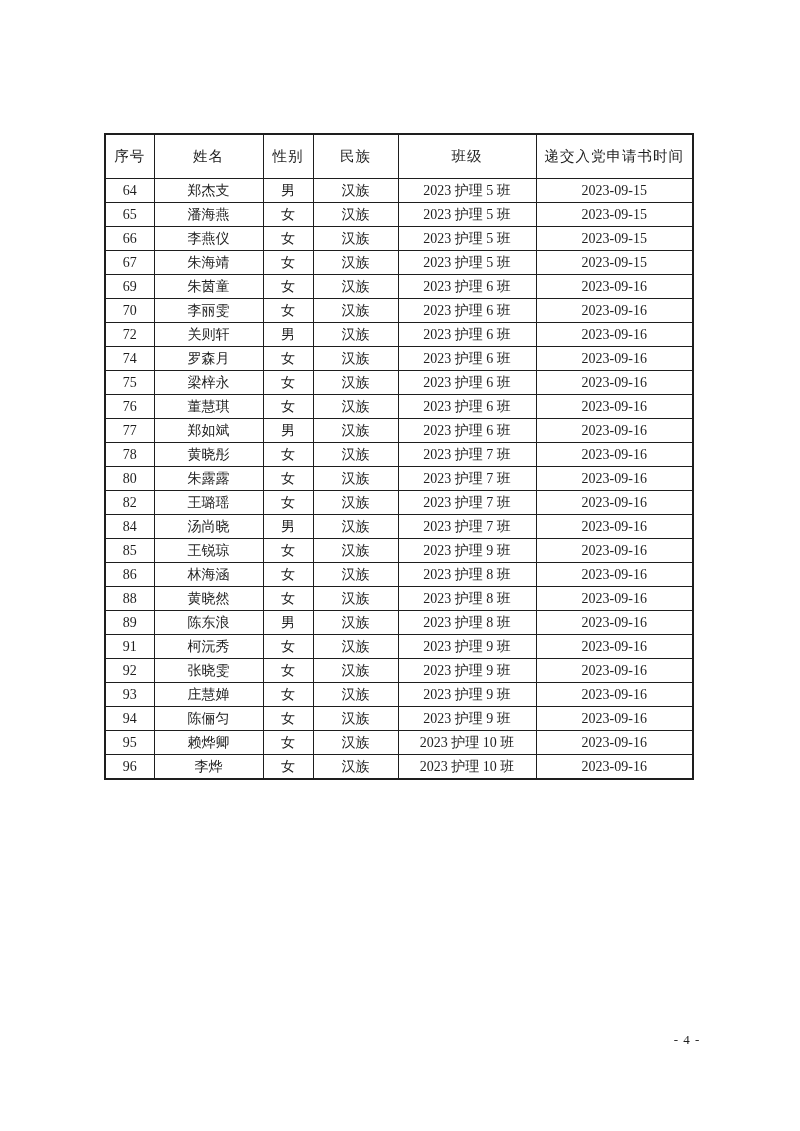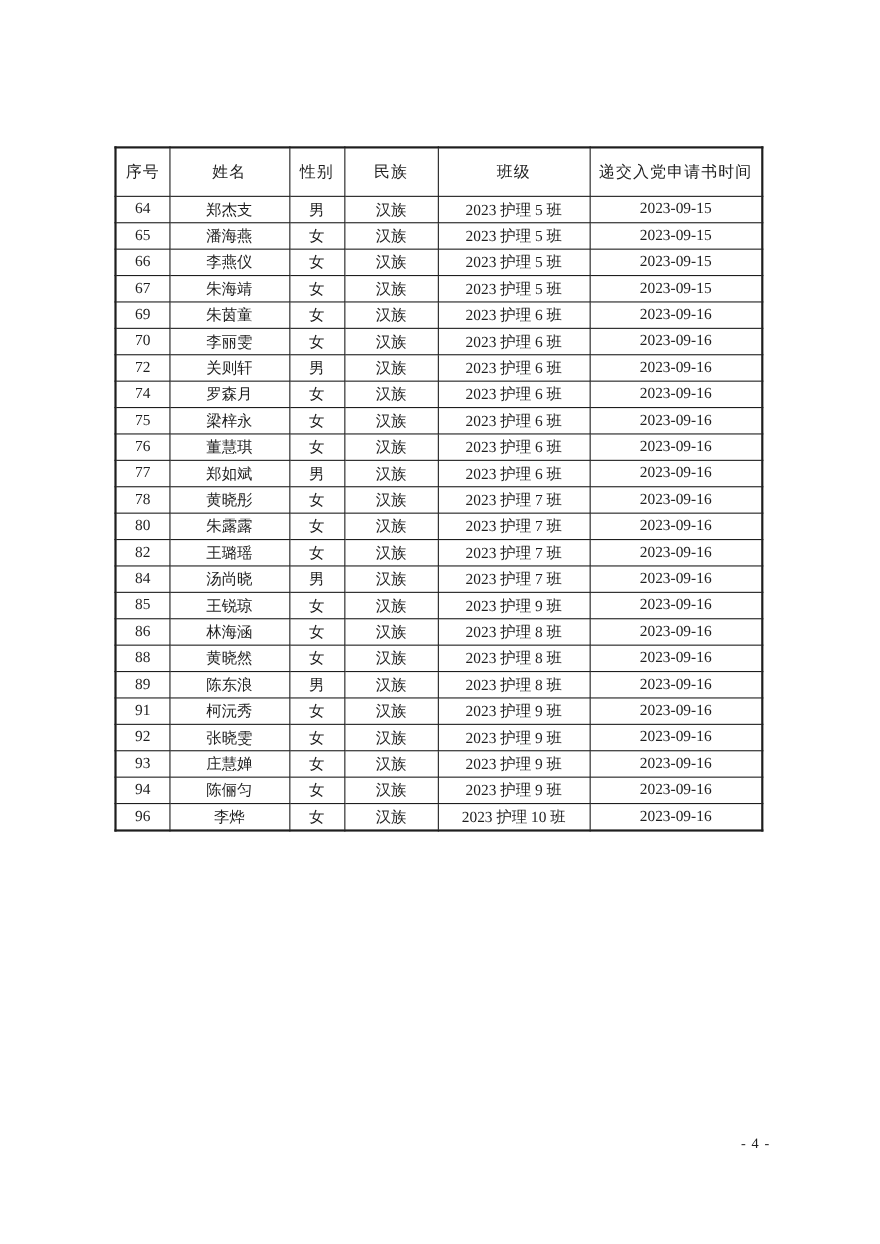--- a/index.html
+++ b/index.html
@@ -258,20 +258,28 @@
         </tr>
         <tr>
           <td>94</td>
           <td>陈俪匀</td>
           <td>女</td>
           <td>汉族</td>
           <td>2023 护理 9 班</td>
           <td>2023-09-16</td>
         </tr>
         <tr>
+          <td>95</td>
+          <td>赖烨卿</td>
+          <td>女</td>
+          <td>汉族</td>
+          <td>2023 护理 10 班</td>
+          <td>2023-09-16</td>
+        </tr>
+        <tr>
           <td>96</td>
           <td>李烨</td>
           <td>女</td>
           <td>汉族</td>
           <td>2023 护理 10 班</td>
           <td>2023-09-16</td>
         </tr>
       </tbody>
   </table>
 

